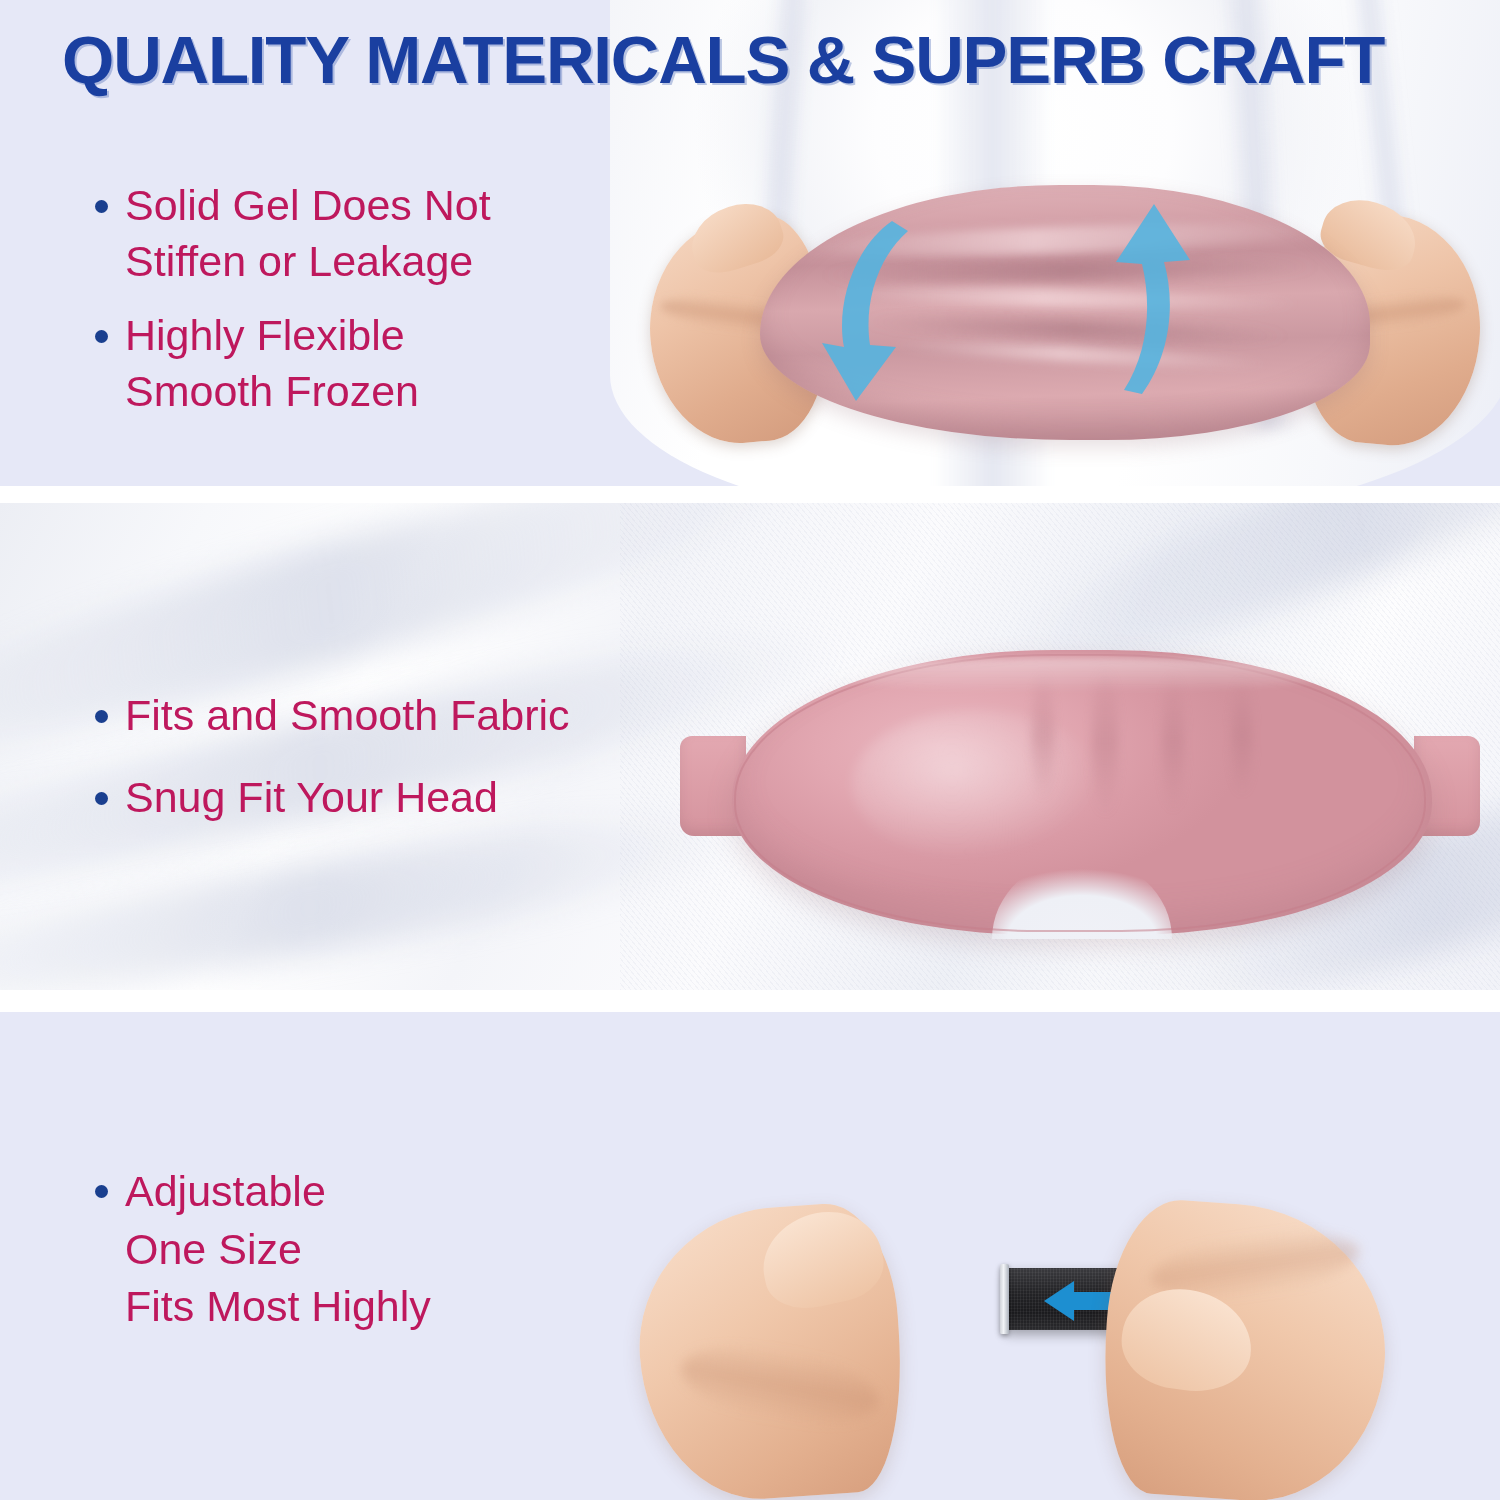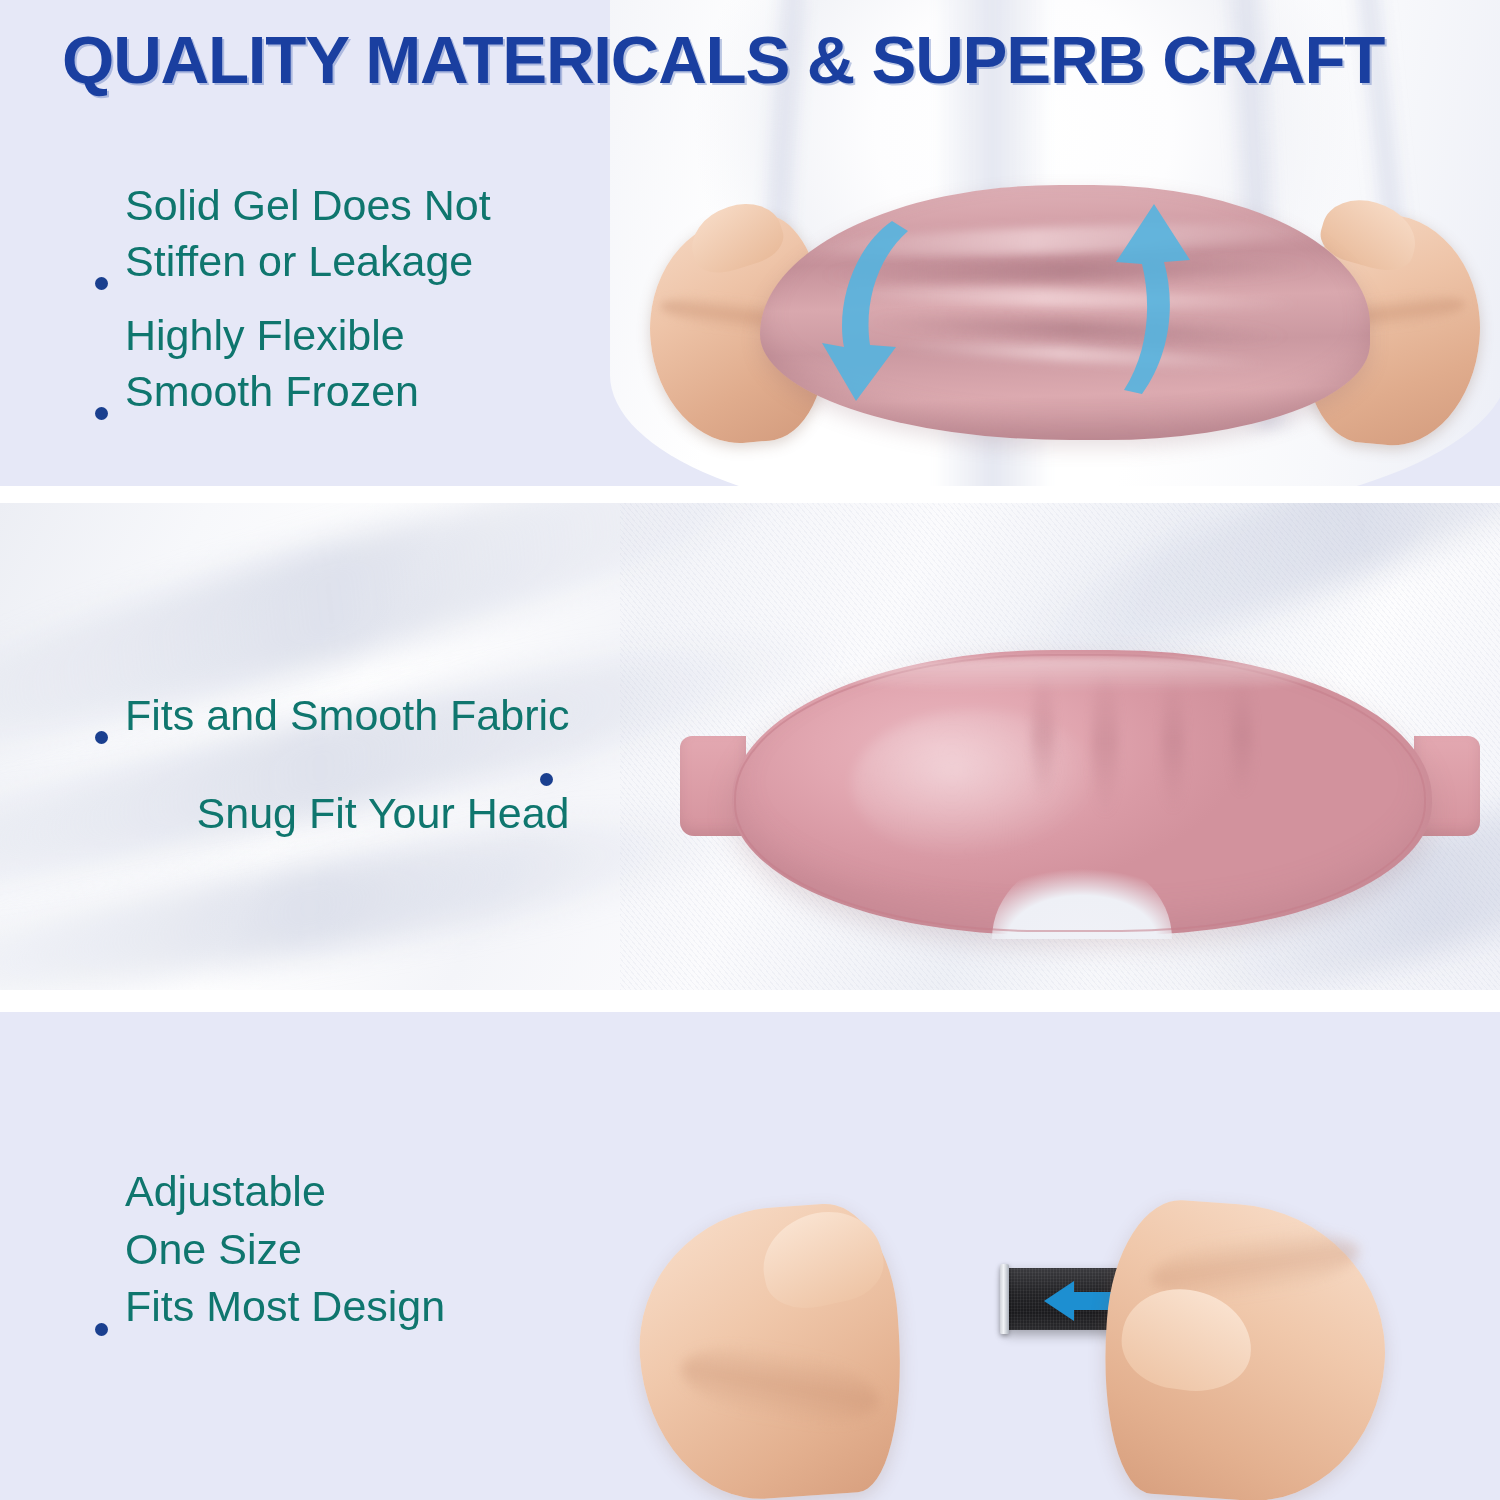--- a/index.html
+++ b/index.html
@@ -258,38 +258,38 @@
     color:#1a3fa0;
     white-space:nowrap;
     transform:scaleX(1.02);
     transform-origin:left center;
     text-shadow:2px 2px 0 rgba(26,63,160,.28);
     font-stretch:condensed;
   }
   .bullets { position:absolute; }
   .bullet-item {
     display:flex;
-    align-items:flex-end;
-    color:#0f766e;
+    align-items:flex-start;
+    color:#be185d;
   }
   .bullet-dot {
     flex:0 0 auto;
     width:13px; height:13px; border-radius:50%;
     background:#1a3f8f;
     margin-right:17px;
   }
   .bullet-text { white-space:pre-line; }
 
   #bullets-1 { left:95px; top:178px; font-size:43px; line-height:1.30; }
   #bullets-1 .bullet-dot { margin-top:22px; }
   #bullets-1 .bullet-item + .bullet-item { margin-top:18px; }
 
   #bullets-2 { left:95px; top:688px; font-size:43px; line-height:1.30; }
   #bullets-2 .bullet-dot { margin-top:22px; }
-  #bullets-2 .bullet-item + .bullet-item { margin-top:7px;flex-direction:column; }
+  #bullets-2 .bullet-item + .bullet-item { margin-top:26px; }
 
   #bullets-3 { left:95px; top:1163px; font-size:43px; line-height:1.34; }
   #bullets-3 .bullet-dot { margin-top:22px; }
 
   .gap { position:absolute; left:0; width:1500px; height:18px; background:#ffffff; }
   #gap-1 { top:486px; }
   #gap-2 { top:990px; }
 </style>
 </head>
 <body>
@@ -409,17 +409,17 @@
   <div class="thumb-l3"></div>
   <div class="hand-r3"></div>
   <div class="fingers-r3"></div>
   <div class="thumb-r3"></div>
 
   <div class="bullets" id="bullets-3">
     <div class="bullet-item">
       <span class="bullet-dot"></span>
       <span class="bullet-text">Adjustable
 One Size
-Fits Most Design</span>
+Fits Most Highly</span>
     </div>
   </div>
 
 </div>
 
 </body></html>

